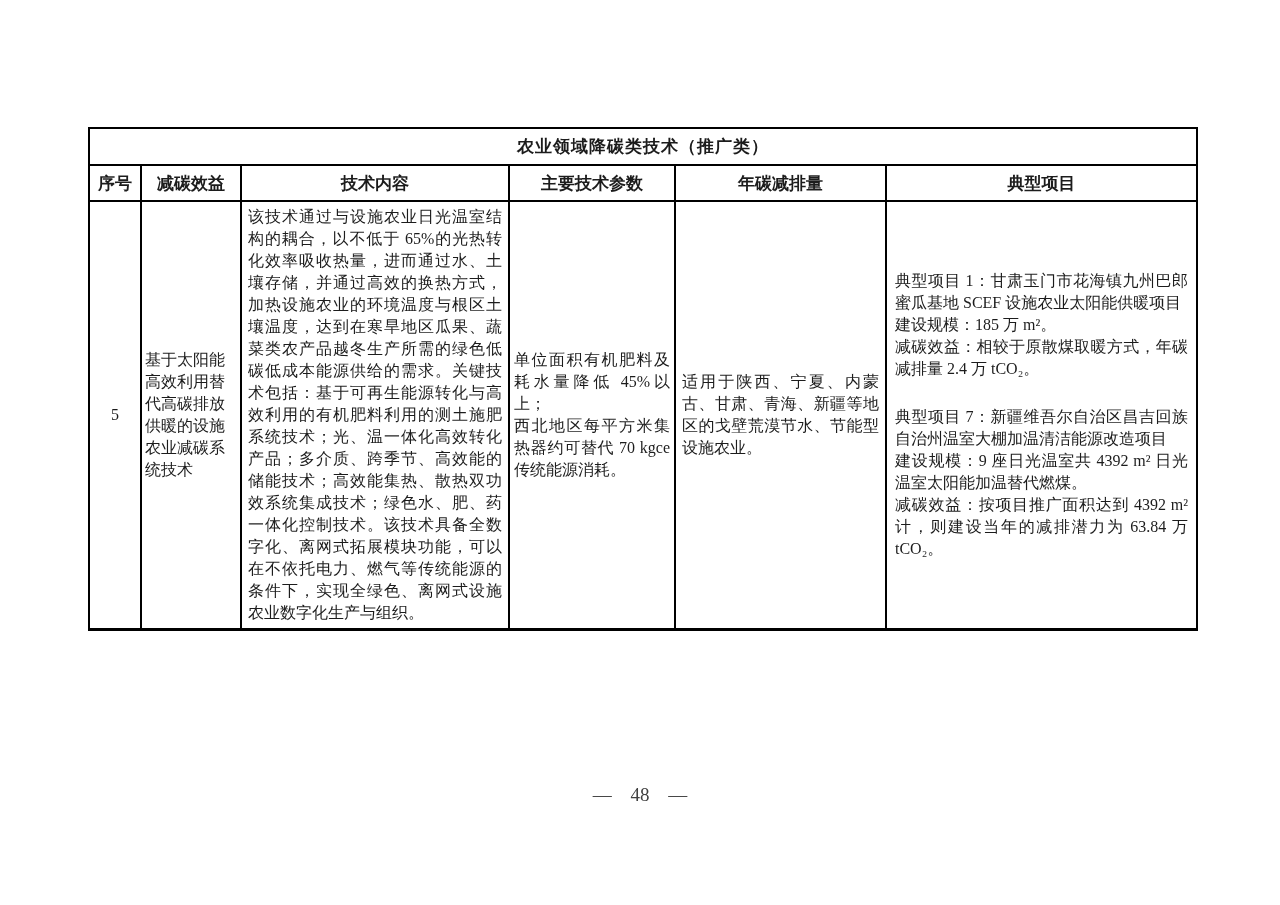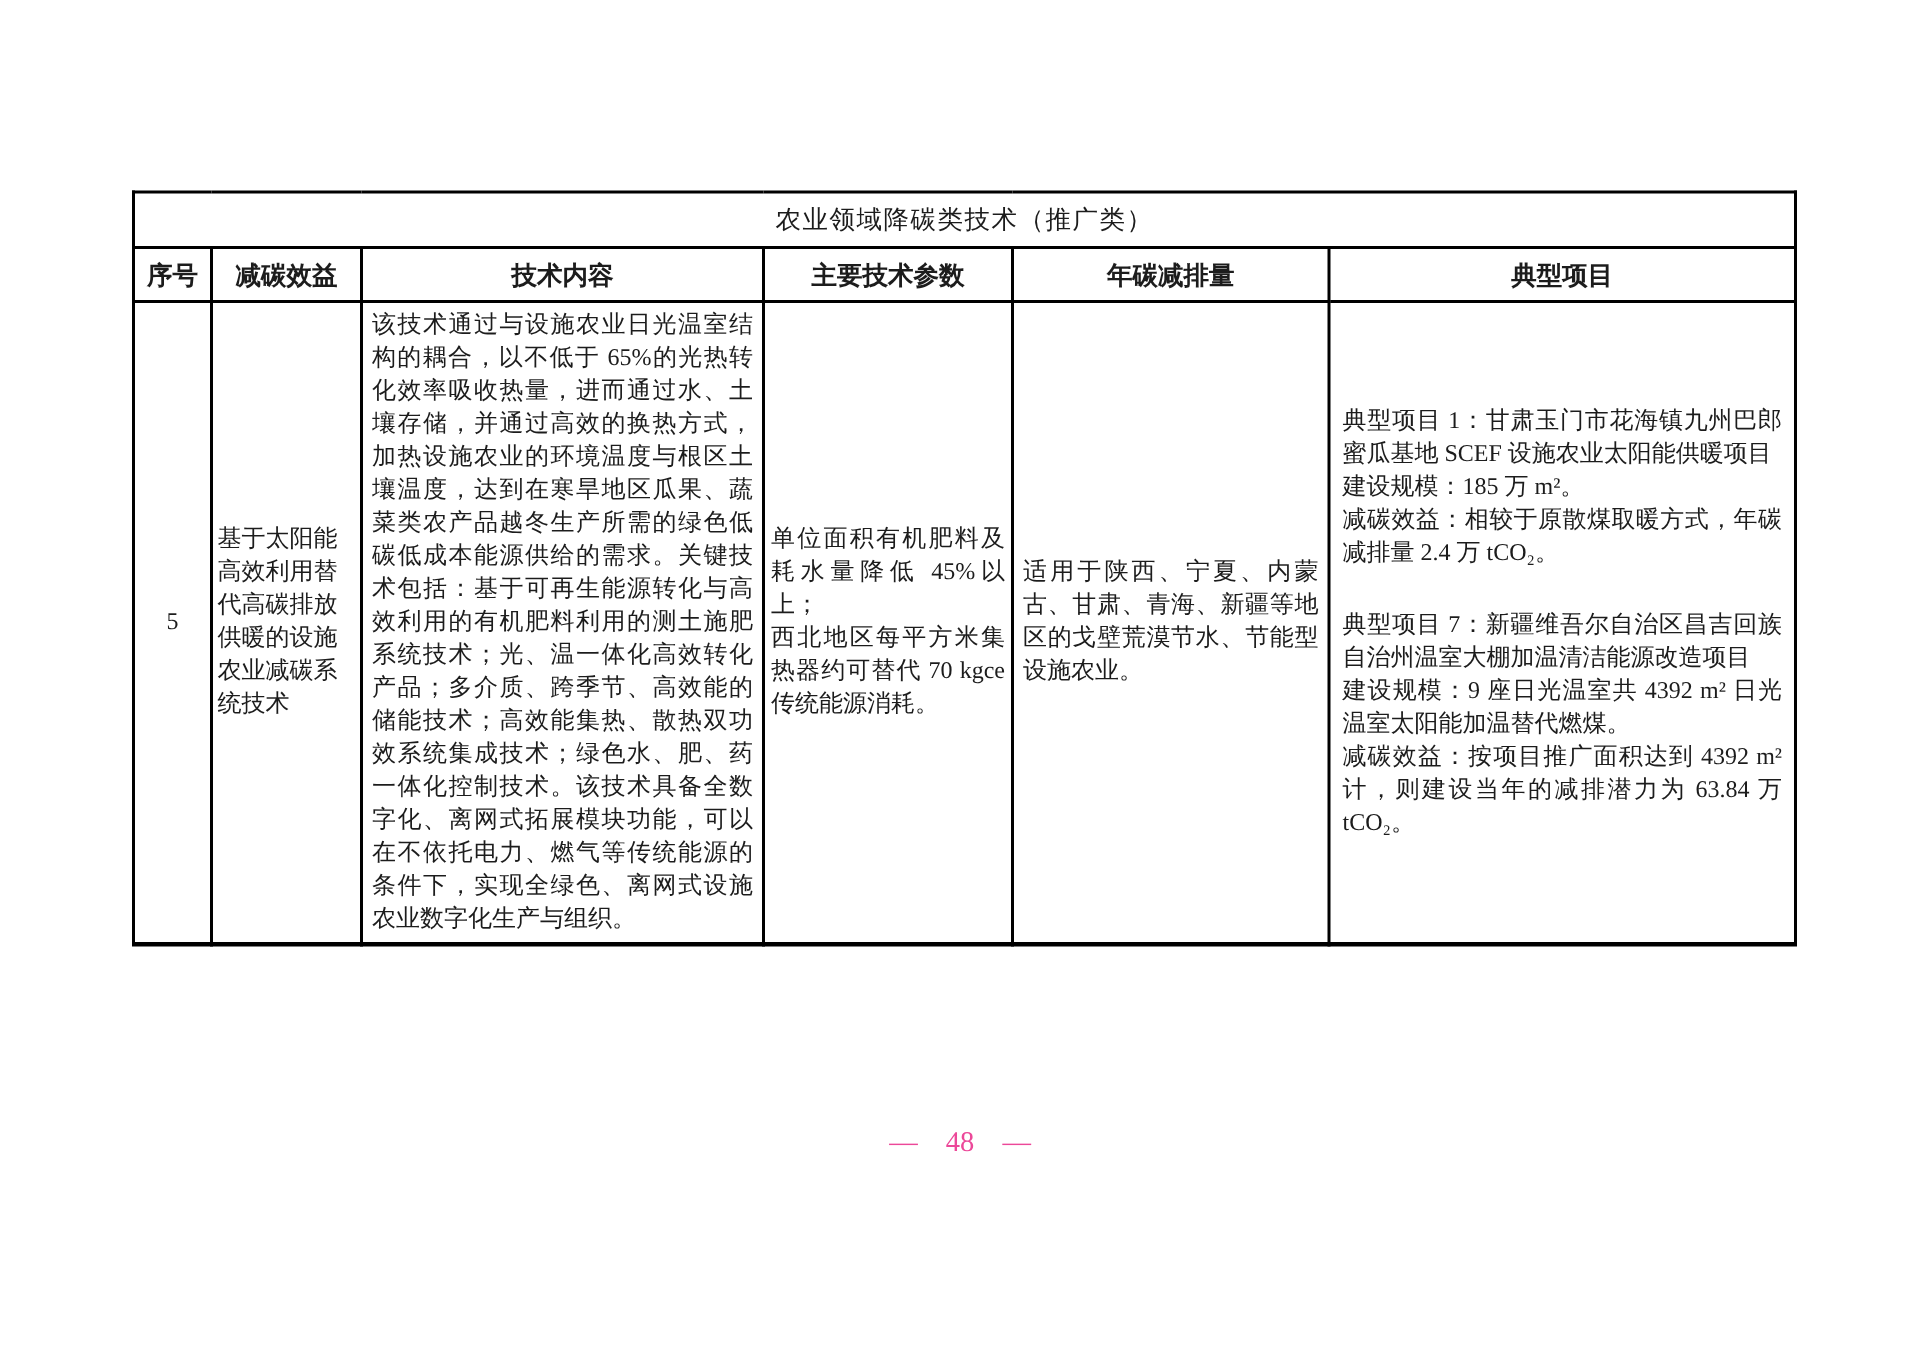--- a/index.html
+++ b/index.html
@@ -28,21 +28,21 @@
   }
   table.tech-table td, table.tech-table th {
     border: 2px solid #000;
     overflow: hidden;
     box-sizing: border-box;
   }
   tr.title-row td {
     height: 37px;
     text-align: center;
     vertical-align: middle;
-    font-weight: normal;
+    font-weight: bold;
     font-size: 17px;
     letter-spacing: 1px;
     padding: 0;
   }
   tr.header-row th {
     height: 36px;
     text-align: center;
     vertical-align: middle;
     font-weight: bold;
     font-size: 17px;
@@ -83,25 +83,25 @@
     text-align: justify;
     margin-left: 12px;
   }
   .project + .project {
     margin-top: 26px;
   }
   .page-number {
     position: absolute;
     left: 0;
     right: 0;
-    top: 751px;
+    top: 784px;
     text-align: center;
     font-size: 19px;
     word-spacing: 14px;
-    color: #ec4899;
+    color: #404040;
   }
 </style>
 </head>
 <body>
 
 <div class="page">
 
   <table class="tech-table">
     <colgroup>
       <col style="width:52px">

